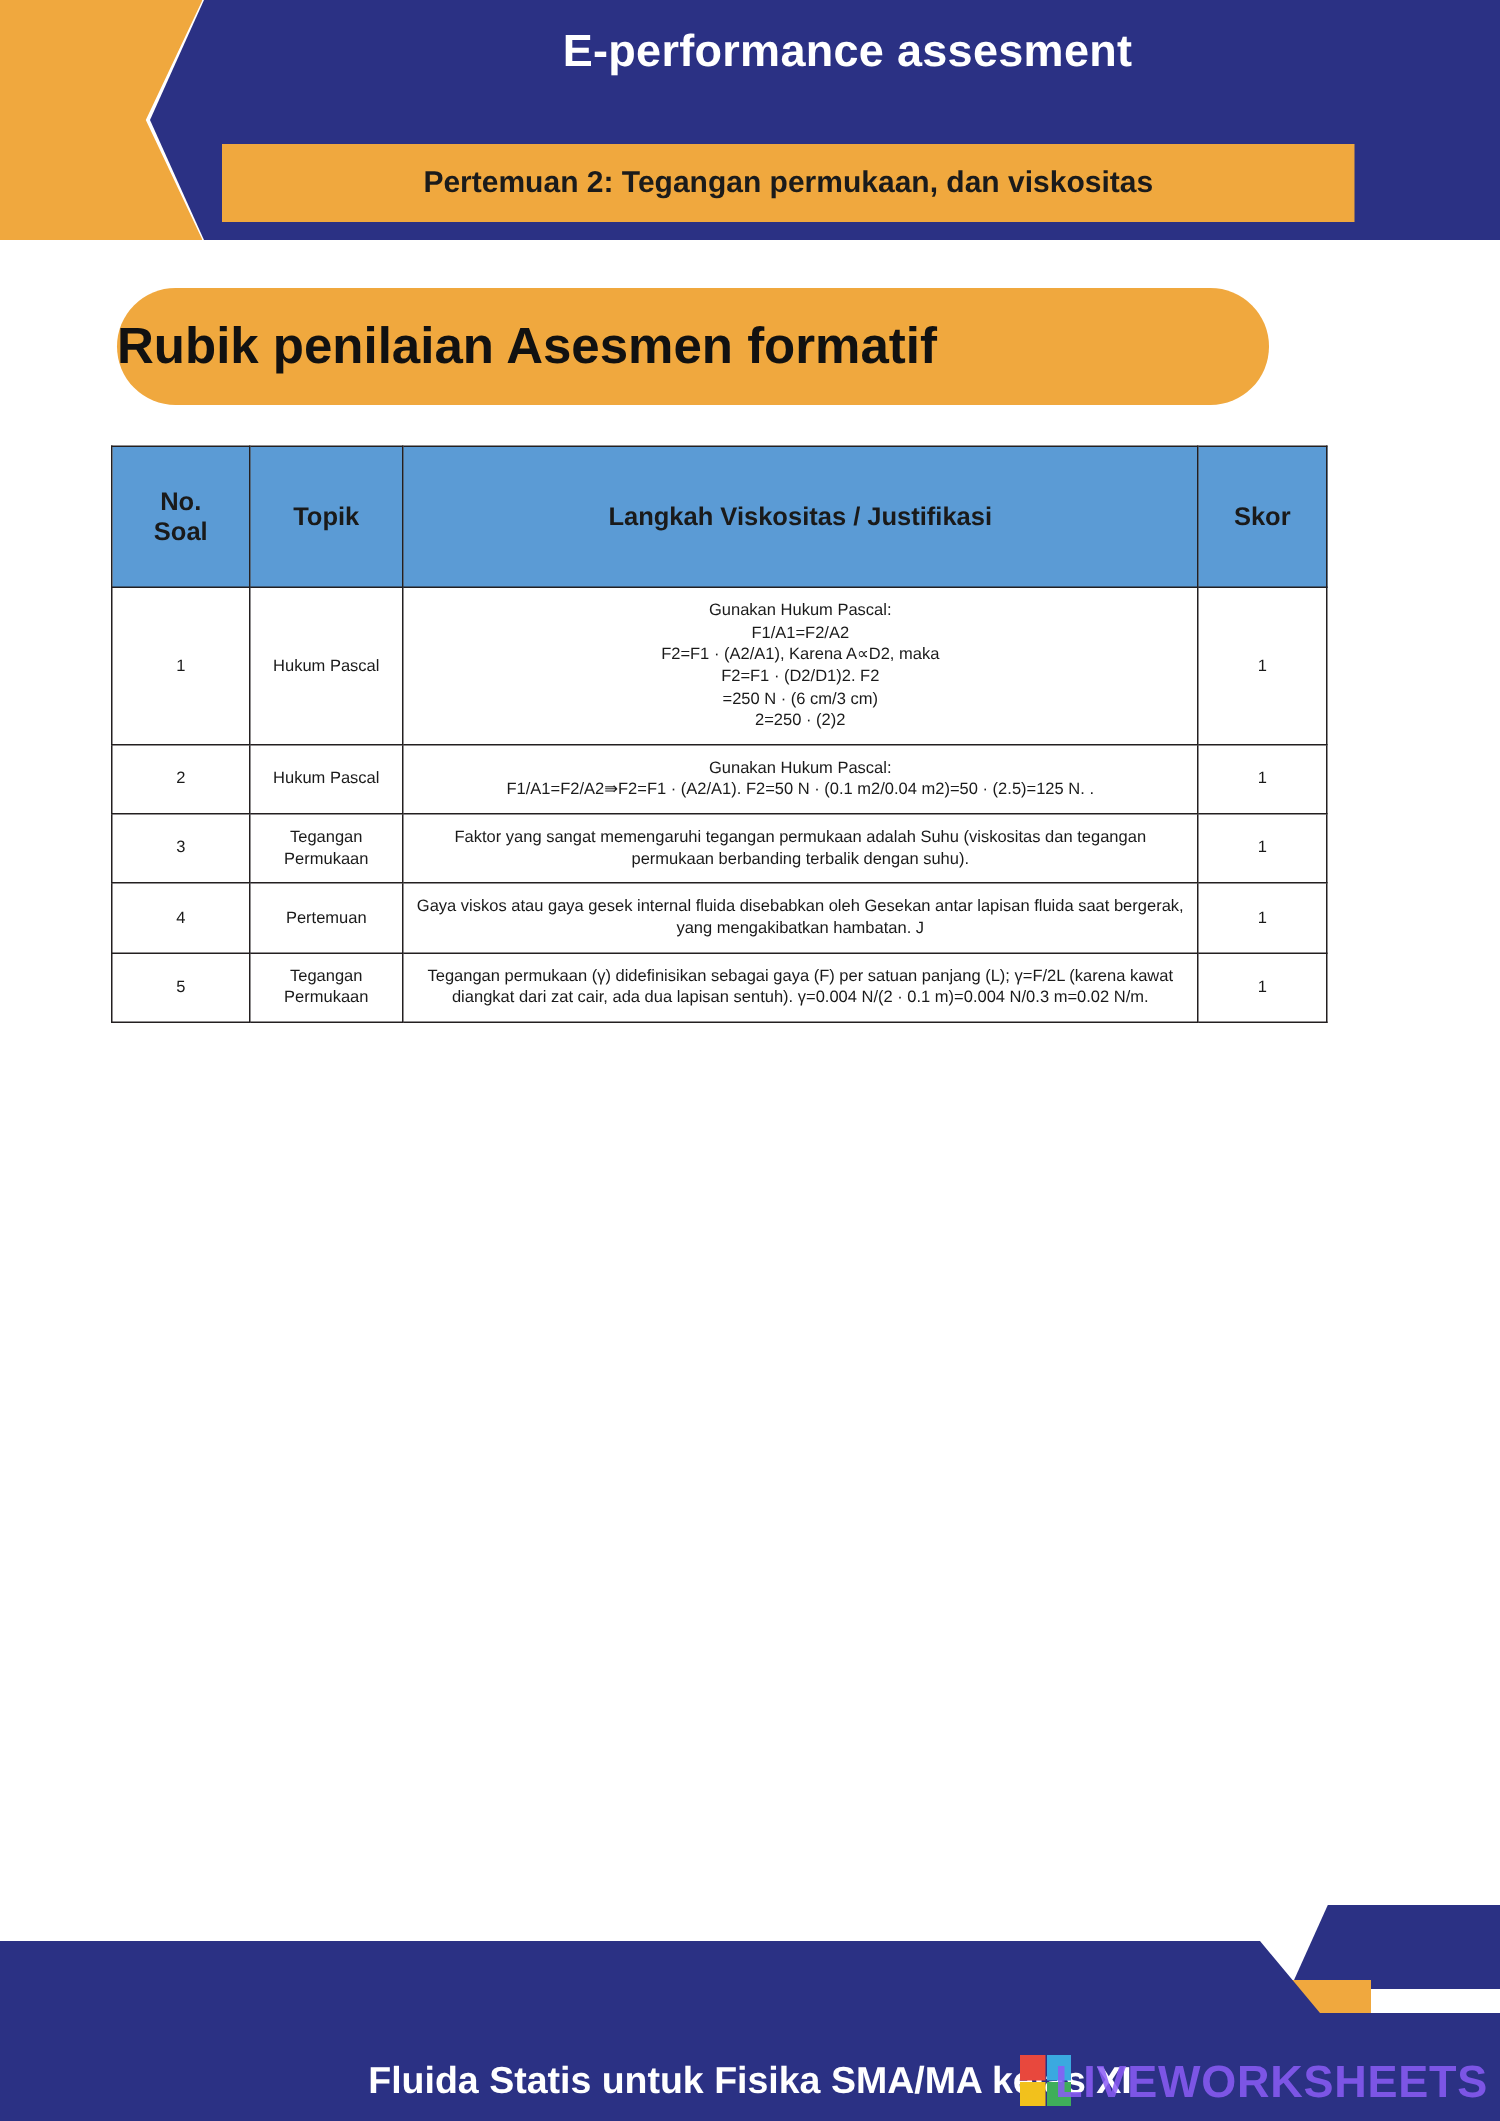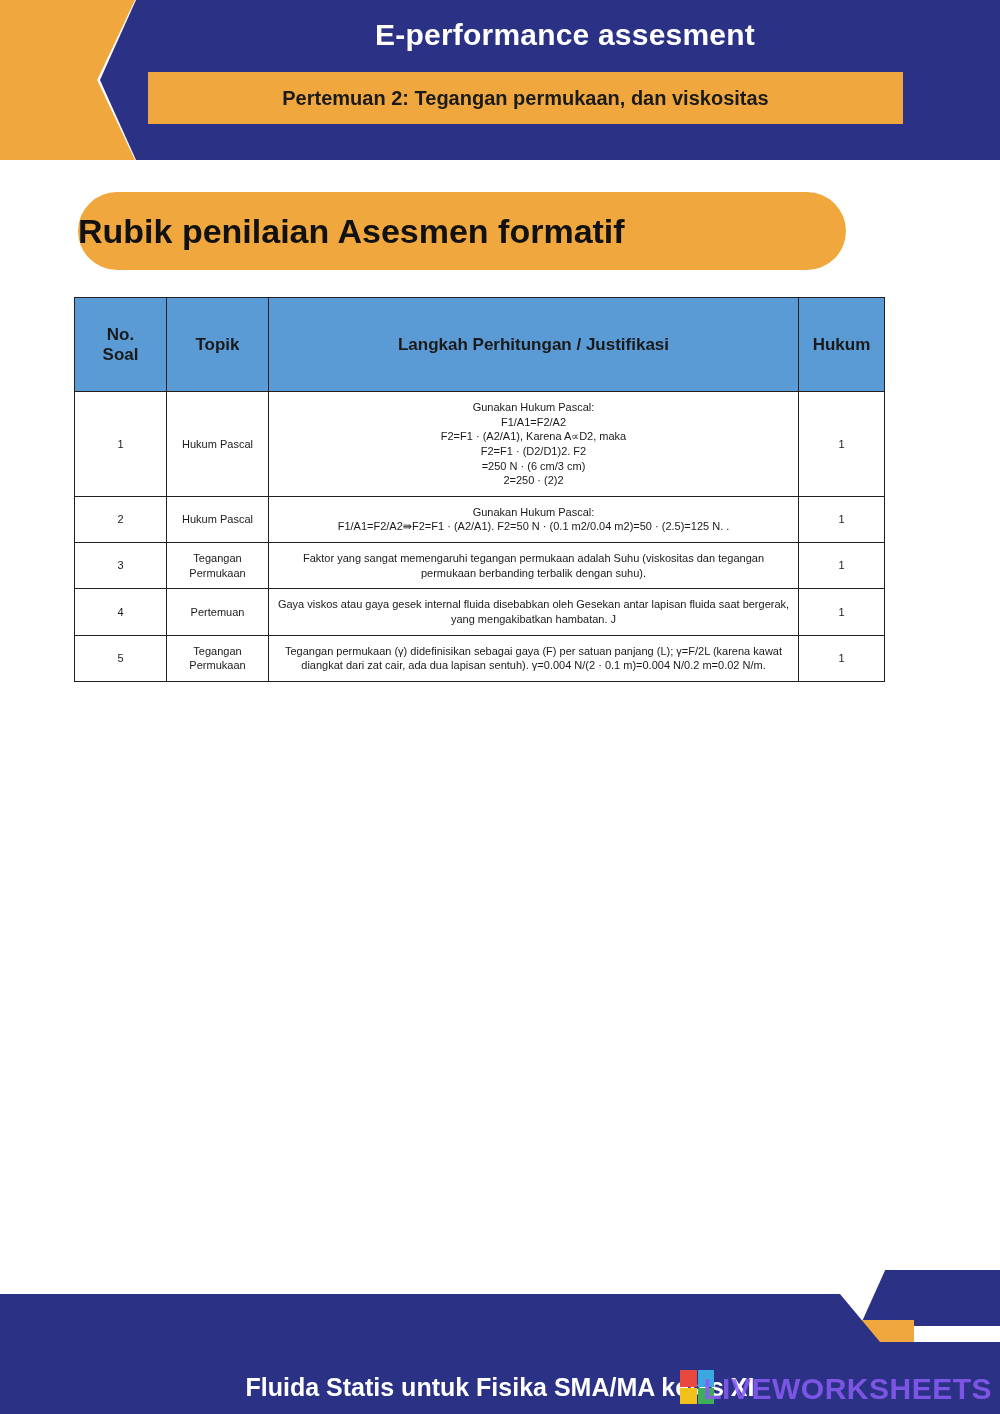--- a/index.html
+++ b/index.html
@@ -38,21 +38,21 @@
     left: 150px; top: 18px;
     width: 830px;
     text-align: center;
     color: #ffffff;
     font-size: 30px;
     font-weight: bold;
     letter-spacing: .2px;
   }
   .header-sub-bar {
     position: absolute;
-    left: 148px; top: 72px;
+    left: 148px; top: 96px;
     width: 755px; height: 52px;
     background: #f0a83e;
     display: flex;
     align-items: center;
     justify-content: center;
   }
   .header-sub-bar span {
     color: #1b1b1b;
     font-size: 20px;
     font-weight: bold;
@@ -182,22 +182,22 @@
       <col class="col-lang">
       <col class="col-skor">
   </colgroup>
   <thead>
     <tr>
       <th>
         <div>No.</div>
         <div>Soal</div>
       </th>
       <th>Topik</th>
-      <th>Langkah Perhitungan / Justifikasi</th>
-      <th>Hukum</th>
+      <th>Langkah Viskositas / Justifikasi</th>
+      <th>Skor</th>
     </tr>
   </thead>
   <tbody>
     <tr>
       <td>1</td>
       <td class="cell-topik">Hukum Pascal</td>
       <td class="cell-lang">Gunakan Hukum Pascal:<br>F1/A1=F2/A2<br>F2=F1 · (A2/A1), Karena A∝D2, maka<br>F2=F1 · (D2/D1)2. F2<br>=250 N · (6 cm/3 cm)<br>2=250 · (2)2</td>
       <td>1</td>
     </tr>
     <tr>
@@ -214,21 +214,21 @@
     </tr>
     <tr>
       <td>4</td>
       <td class="cell-topik">Pertemuan</td>
       <td class="cell-lang">Gaya viskos atau gaya gesek internal fluida disebabkan oleh Gesekan antar lapisan fluida saat bergerak, yang mengakibatkan hambatan. J</td>
       <td>1</td>
     </tr>
     <tr>
       <td>5</td>
       <td class="cell-topik">Tegangan Permukaan</td>
-      <td class="cell-lang">Tegangan permukaan (γ) didefinisikan sebagai gaya (F) per satuan panjang (L); γ=F/2L (karena kawat diangkat dari zat cair, ada dua lapisan sentuh). γ=0.004 N/(2 · 0.1 m)=0.004 N/0.2 m=0.02 N/m.</td>
+      <td class="cell-lang">Tegangan permukaan (γ) didefinisikan sebagai gaya (F) per satuan panjang (L); γ=F/2L (karena kawat diangkat dari zat cair, ada dua lapisan sentuh). γ=0.004 N/(2 · 0.1 m)=0.004 N/0.3 m=0.02 N/m.</td>
       <td>1</td>
     </tr>
   </tbody>
 </table>
 
 <div class="footer-navy-shape"></div>
 <div class="footer-orange"></div>
 <div class="footer-navy"></div>
 <div class="footer-text">Fluida Statis  untuk Fisika SMA/MA kelas XI</div>
 <div class="wm-logo">

